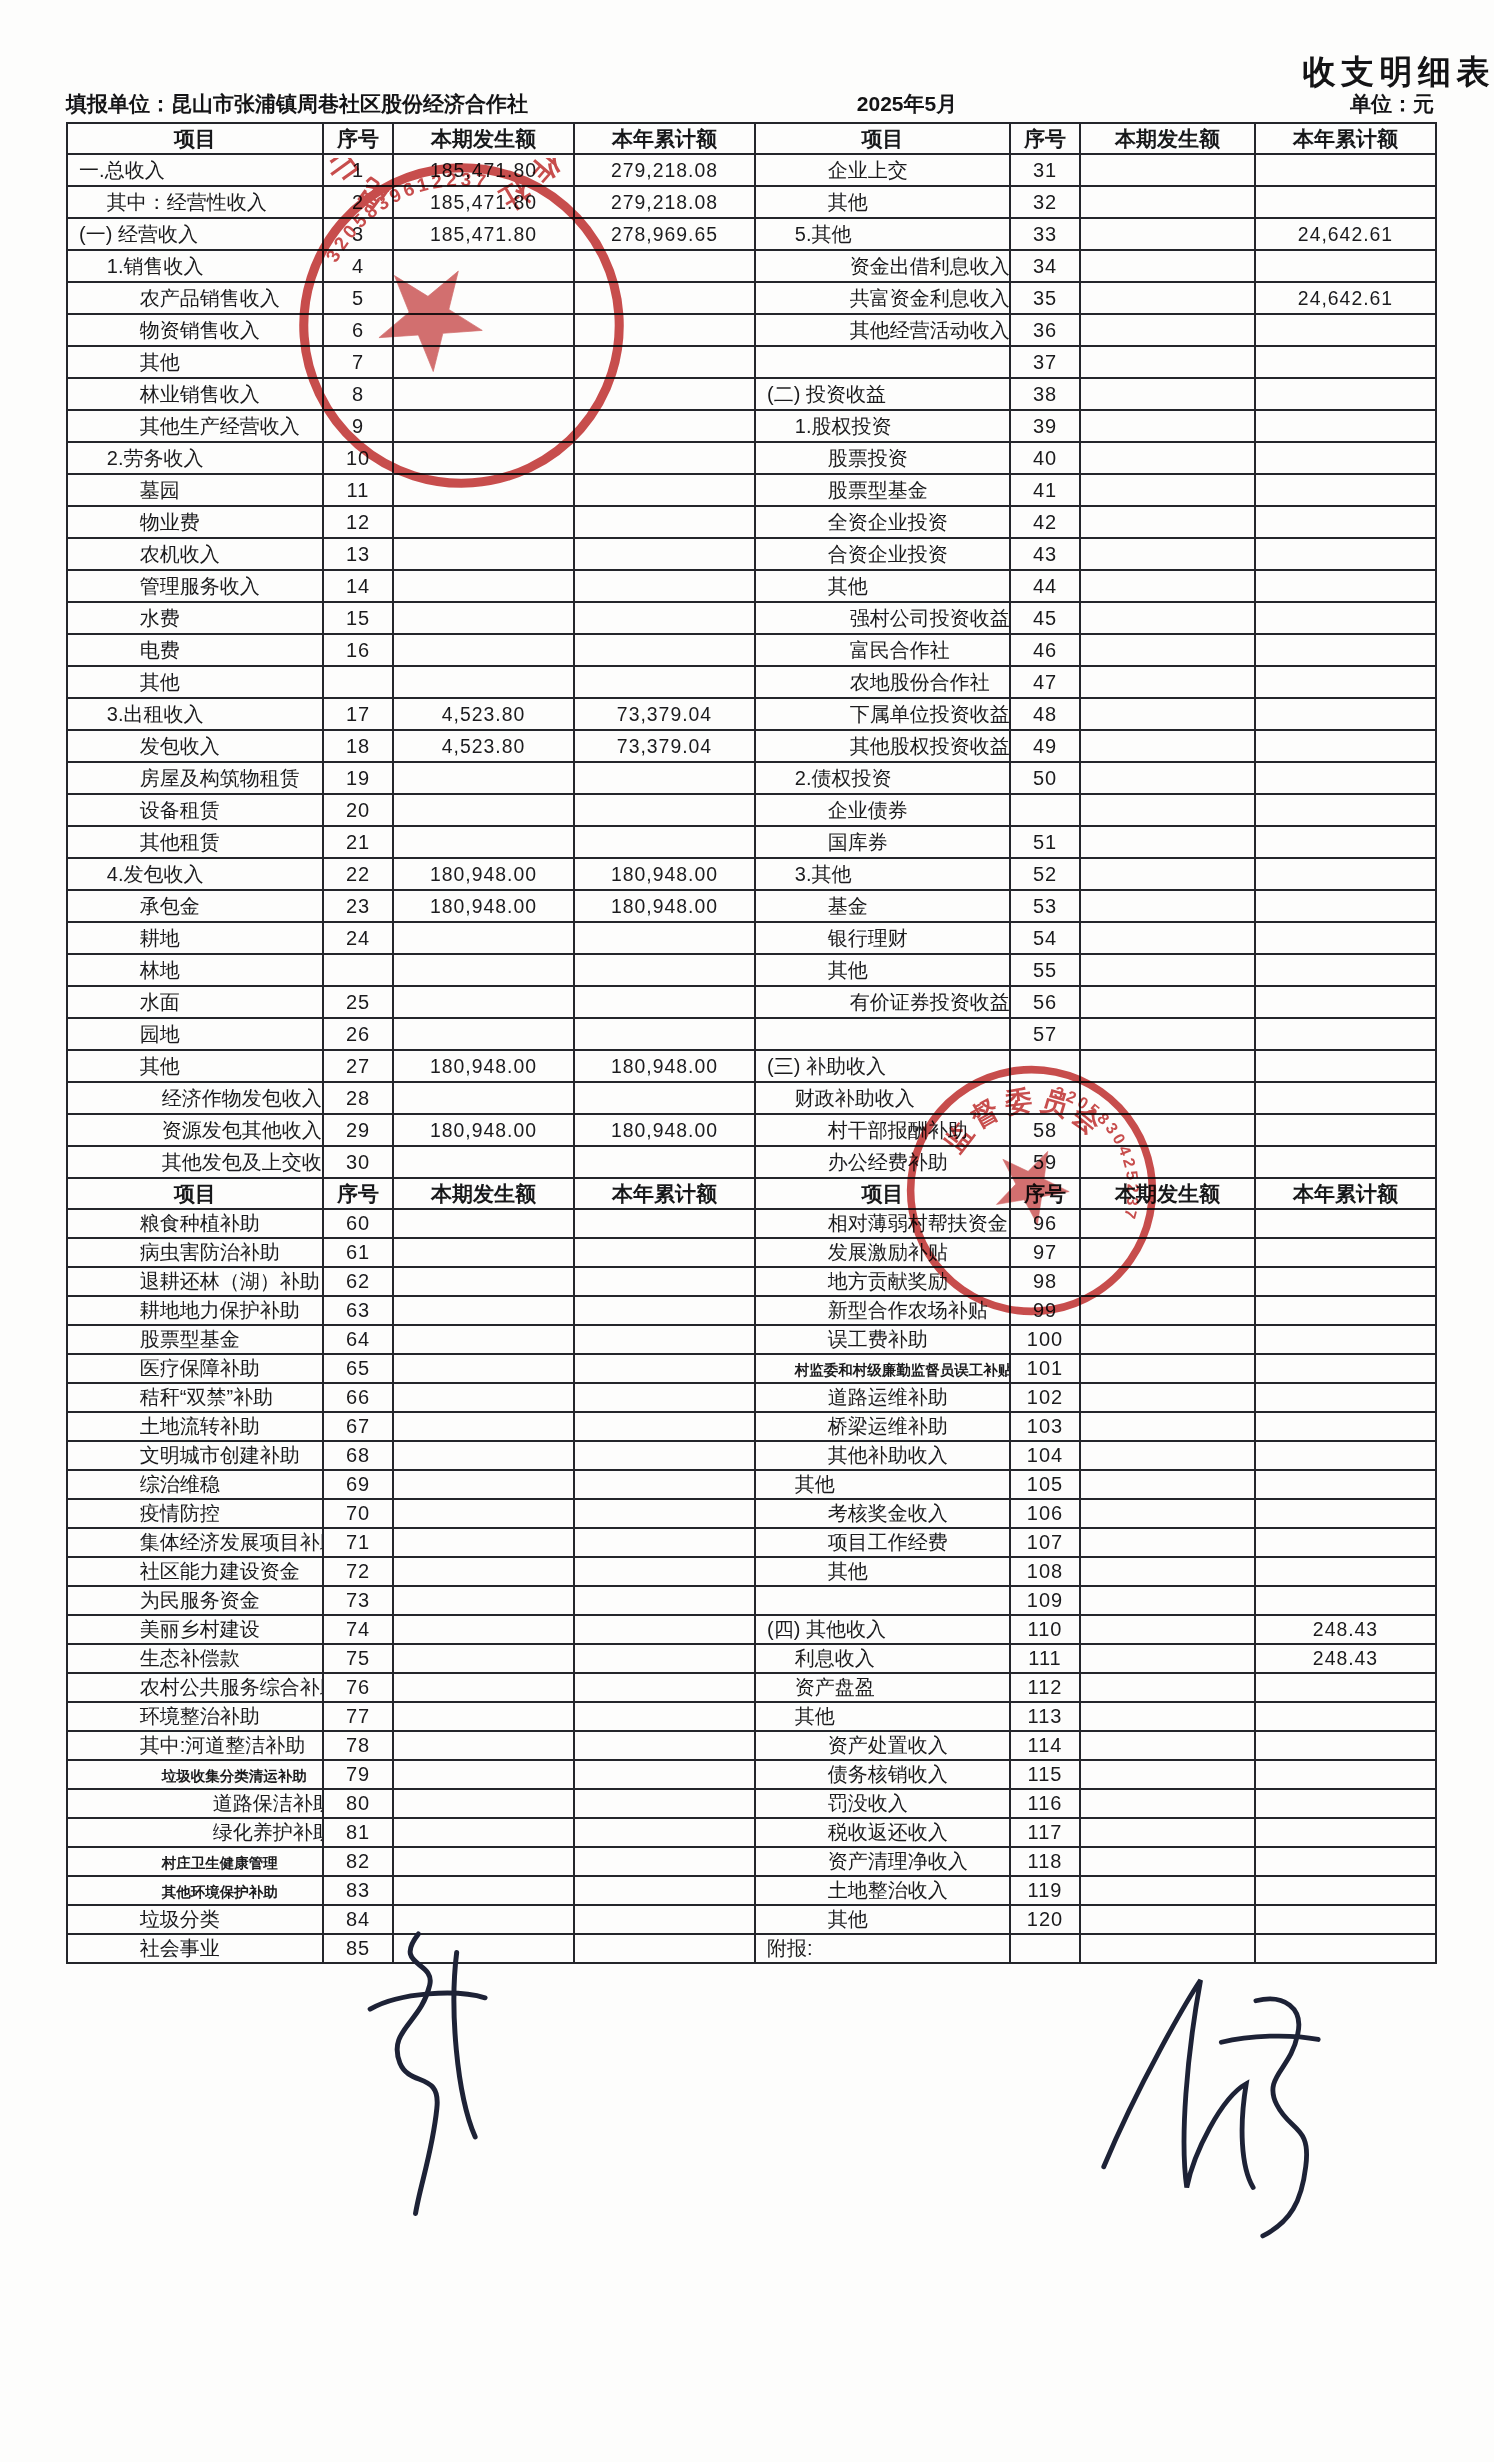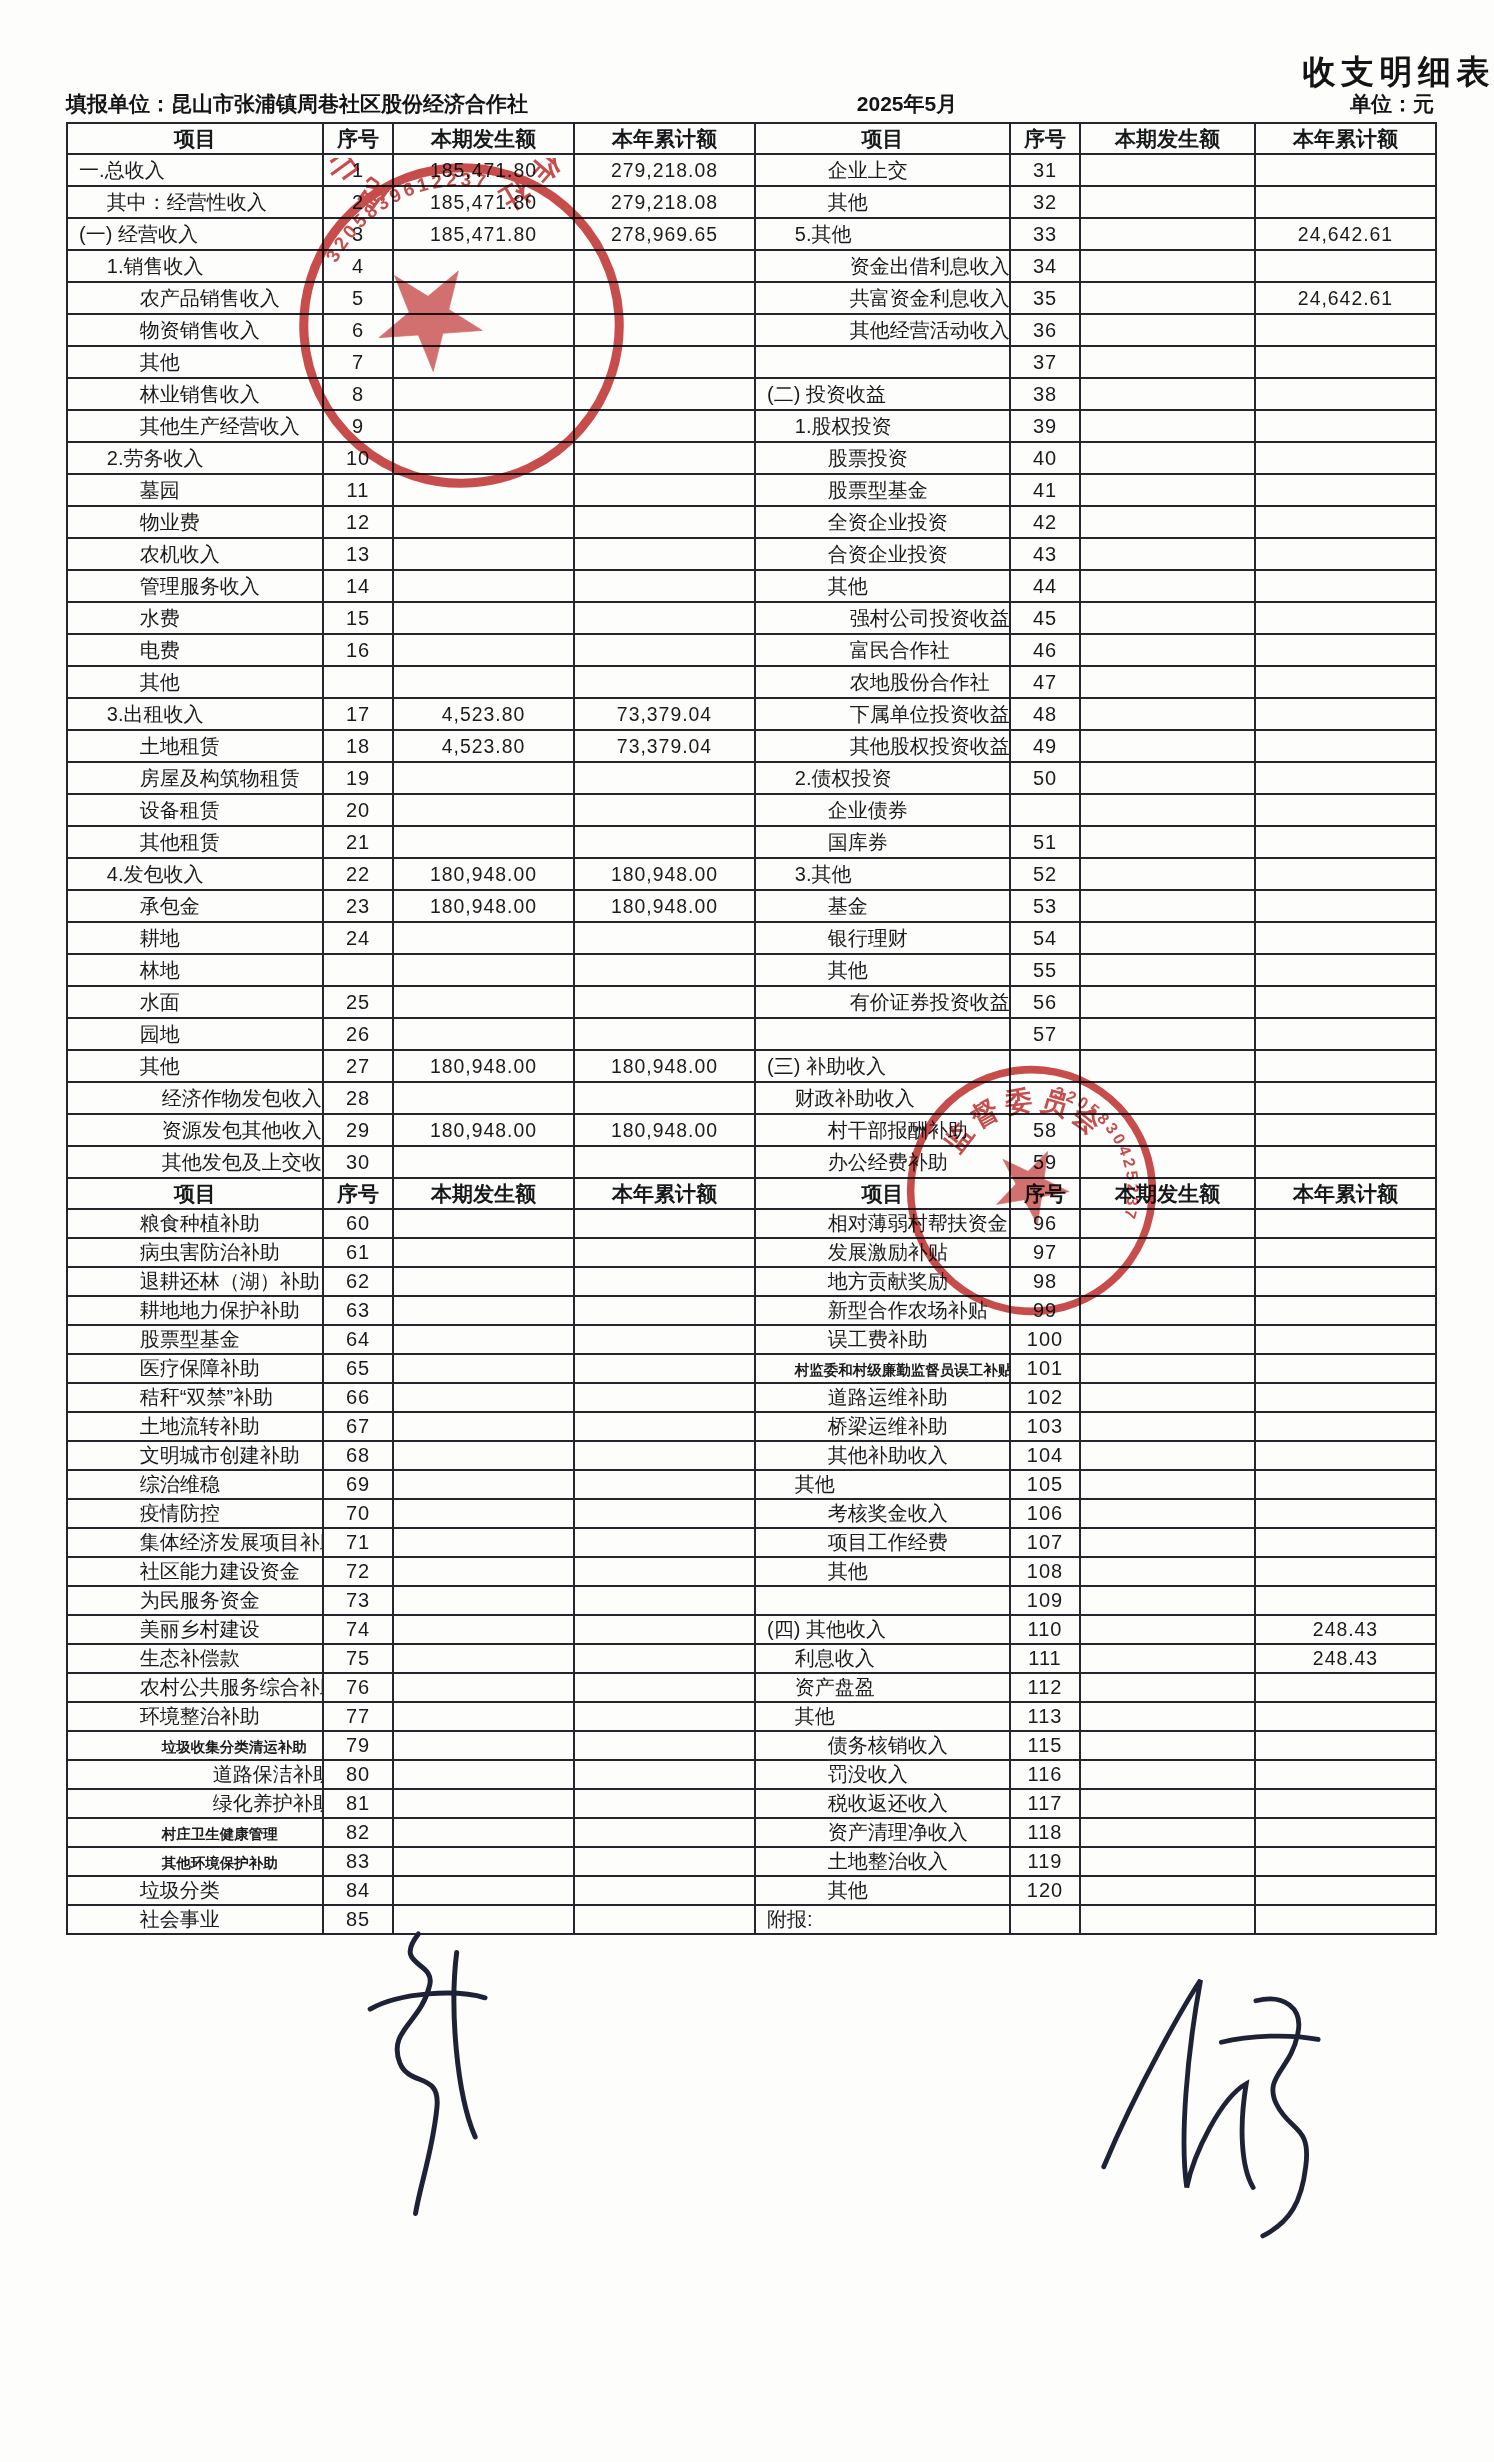--- a/index.html
+++ b/index.html
@@ -251,21 +251,21 @@
           <td class="item"><span class="ind i1">3.出租收入</span></td>
           <td class="no">17</td>
           <td class="amt">4,523.80</td>
           <td class="amt">73,379.04</td>
           <td class="item"><span class="ind i3">下属单位投资收益</span></td>
           <td class="no">48</td>
           <td class="amt"></td>
           <td class="amt"></td>
         </tr>
         <tr class="secA">
-          <td class="item"><span class="ind i2">土地租赁</span></td>
+          <td class="item"><span class="ind i2">发包收入</span></td>
           <td class="no">18</td>
           <td class="amt">4,523.80</td>
           <td class="amt">73,379.04</td>
           <td class="item"><span class="ind i3">其他股权投资收益</span></td>
           <td class="no">49</td>
           <td class="amt"></td>
           <td class="amt"></td>
         </tr>
         <tr class="secA">
           <td class="item"><span class="ind i2">房屋及构筑物租赁</span></td>
@@ -577,20 +577,30 @@
           <td class="amt"></td>
           <td class="amt"></td>
         </tr>
         <tr class="secB">
           <td class="item"><span class="ind i2">环境整治补助</span></td>
           <td class="no">77</td>
           <td class="amt"></td>
           <td class="amt"></td>
           <td class="item"><span class="ind i1">其他</span></td>
           <td class="no">113</td>
+          <td class="amt"></td>
+          <td class="amt"></td>
+        </tr>
+        <tr class="secB">
+          <td class="item"><span class="ind i2">其中:河道整洁补助</span></td>
+          <td class="no">78</td>
+          <td class="amt"></td>
+          <td class="amt"></td>
+          <td class="item"><span class="ind i2">资产处置收入</span></td>
+          <td class="no">114</td>
           <td class="amt"></td>
           <td class="amt"></td>
         </tr>
         <tr class="secB">
           <td class="item"><span class="ind i3 sm">垃圾收集分类清运补助</span></td>
           <td class="no">79</td>
           <td class="amt"></td>
           <td class="amt"></td>
           <td class="item"><span class="ind i2">债务核销收入</span></td>
           <td class="no">115</td>

